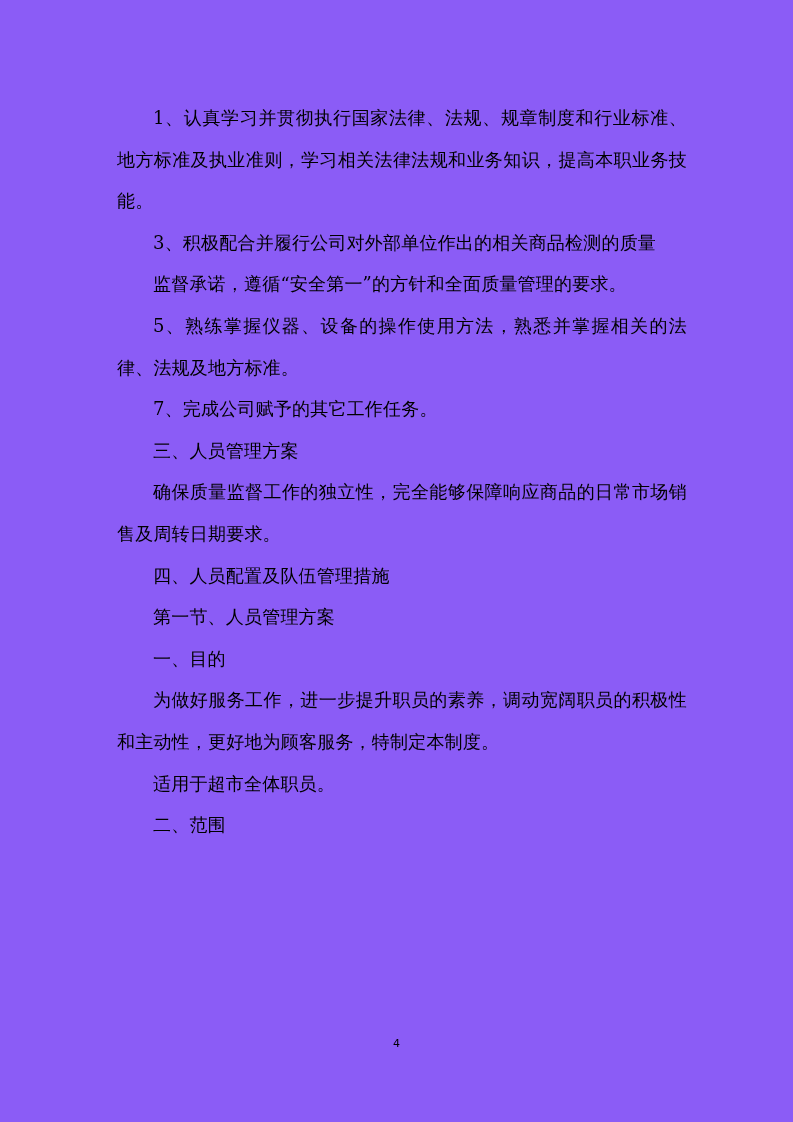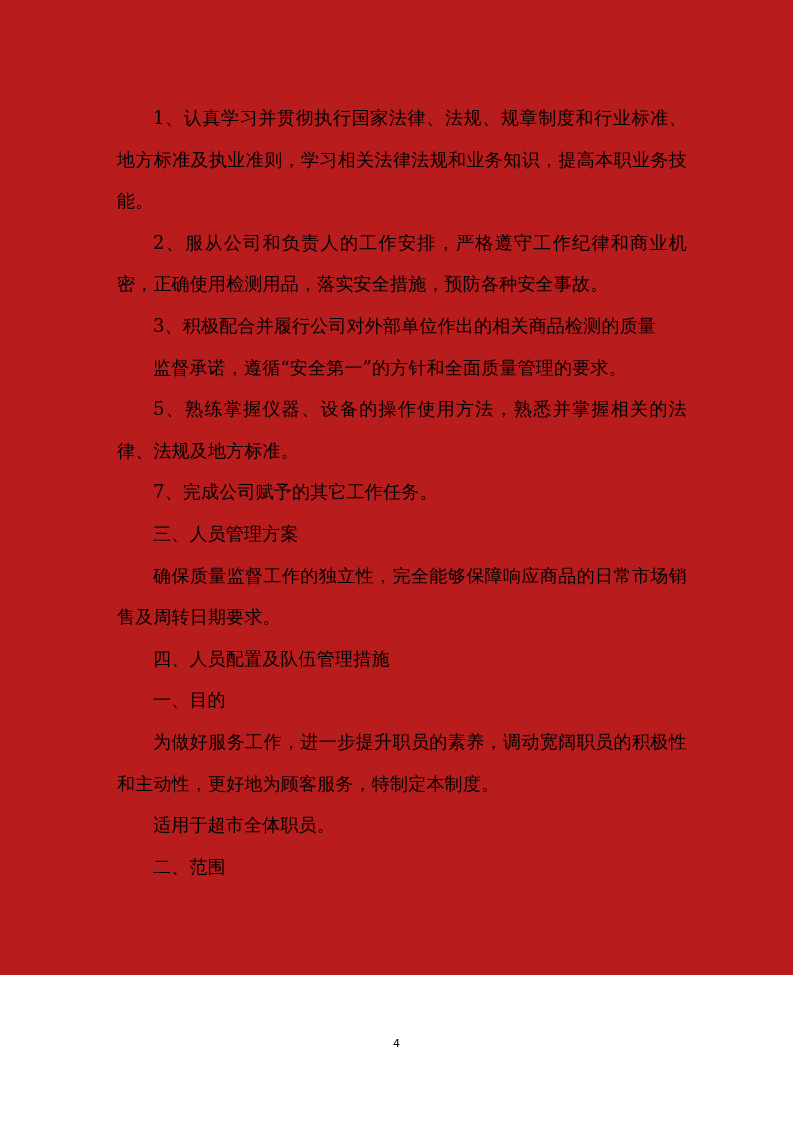--- a/index.html
+++ b/index.html
@@ -1,37 +1,37 @@
 <!DOCTYPE html>
 <html><head>
 <meta charset="utf-8">
 <style>
   html, body { margin: 0; padding: 0; background: #ffffff; }
   body { width: 793px; height: 1122px; position: relative; overflow: hidden;
          font-family: "DejaVu Serif", "Liberation Serif", serif; color: #000; }
-  .page { position: absolute; left: 0; top: 0; width: 793px; height: 975px; background: #b91c1c; }
+  .page { position: absolute; left: 0; top: 0; width: 793px; height: 1122px; background: #8b5cf6; }
   .content { position: absolute; left: 117px; top: 97px; width: 570px; }
   .para { margin: 0; font-size: 18px; line-height: 41.6px; text-indent: 36px;
           text-align: justify; letter-spacing: 0.2px; }
   .page-number { position: absolute; left: 0; width: 793px; top: 1037px; text-align: center;
                  font-family: "DejaVu Sans", sans-serif; font-size: 11px; color: #000; }
 </style>
 </head>
 <body>
 
 <div class="page">
   <div class="content">
     <p class="para">1、认真学习并贯彻执行国家法律、法规、规章制度和行业标准、地方标准及执业准则，学习相关法律法规和业务知识，提高本职业务技能。</p>
-    <p class="para">2、服从公司和负责人的工作安排，严格遵守工作纪律和商业机密，正确使用检测用品，落实安全措施，预防各种安全事故。</p>
     <p class="para">3、积极配合并履行公司对外部单位作出的相关商品检测的质量</p>
     <p class="para">监督承诺，遵循“安全第一”的方针和全面质量管理的要求。</p>
     <p class="para">5、熟练掌握仪器、设备的操作使用方法，熟悉并掌握相关的法律、法规及地方标准。</p>
     <p class="para">7、完成公司赋予的其它工作任务。</p>
     <p class="para">三、人员管理方案</p>
     <p class="para">确保质量监督工作的独立性，完全能够保障响应商品的日常市场销售及周转日期要求。</p>
     <p class="para">四、人员配置及队伍管理措施</p>
+    <p class="para">第一节、人员管理方案</p>
     <p class="para">一、目的</p>
     <p class="para">为做好服务工作，进一步提升职员的素养，调动宽阔职员的积极性和主动性，更好地为顾客服务，特制定本制度。</p>
     <p class="para">适用于超市全体职员。</p>
     <p class="para">二、范围</p>
   </div>
   <div class="page-number">4</div>
 </div>
 
 </body></html>

